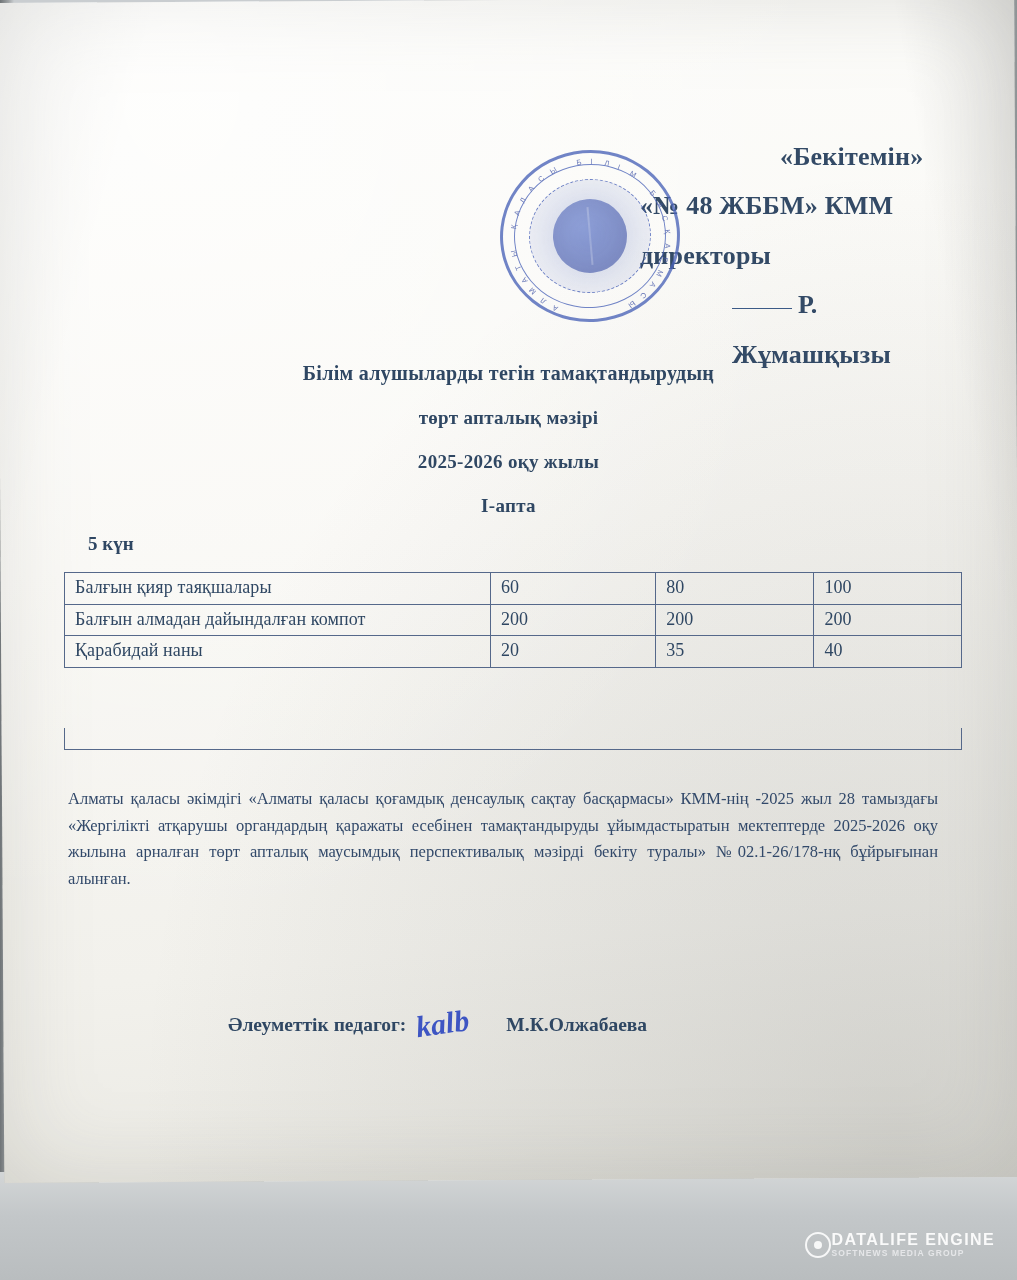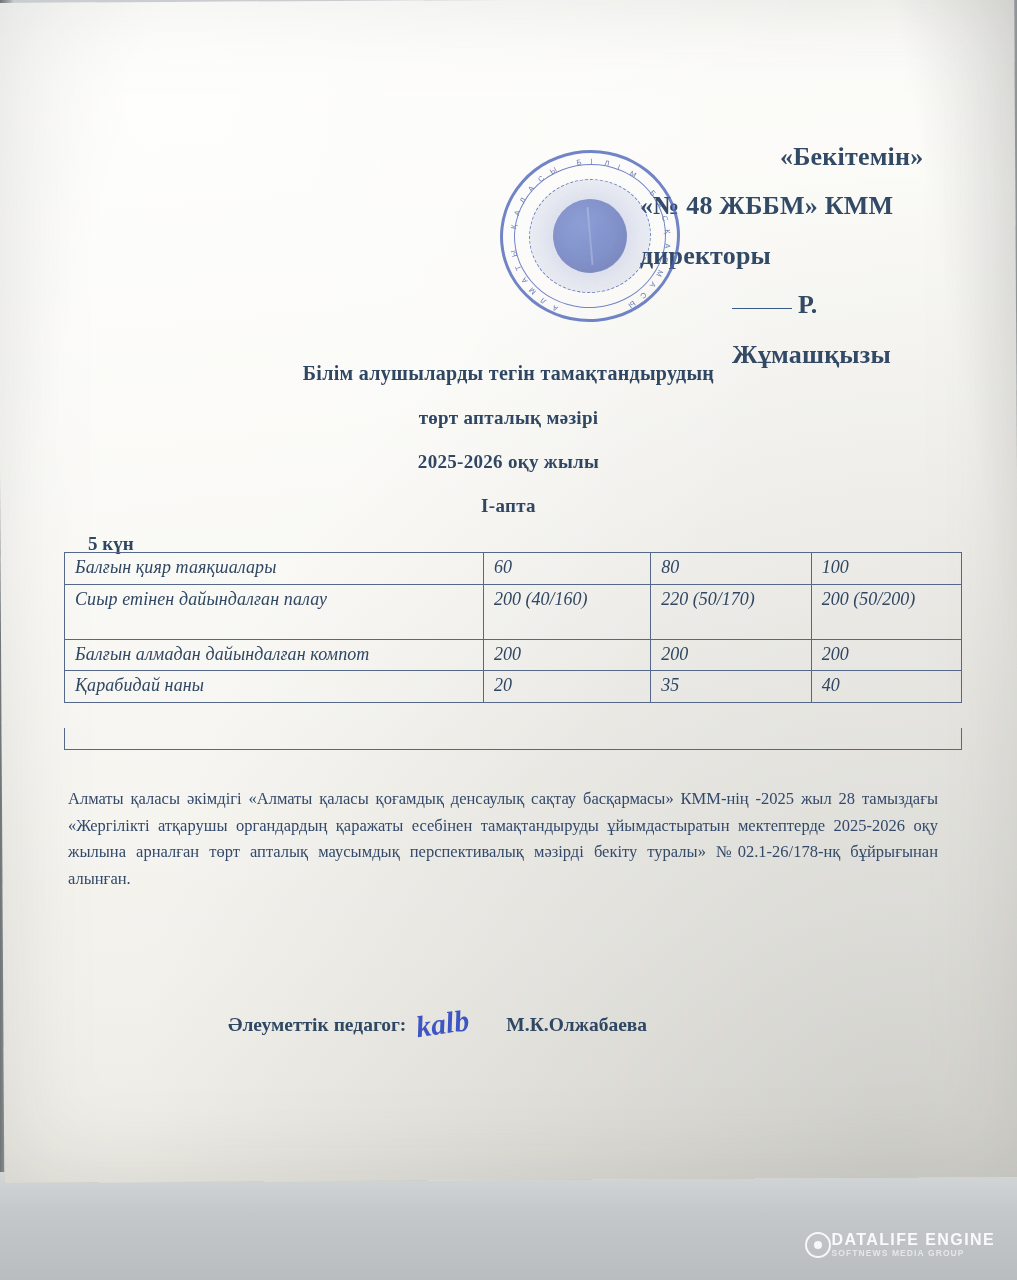--- a/index.html
+++ b/index.html
@@ -169,26 +169,25 @@
     left: 88px;
     top: 533px;
     font-size: 19px;
     color: #2f4763;
     font-weight: 600;
   }
   
   table.menu {
     position: absolute;
     left: 64px;
-    top: 552px;
+    top: 572px;
     width: 898px;
     border-collapse: collapse;
     font-size: 18px;
     color: #2f4763;
-    font-style: italic;
   }
   table.menu td {
     border: 1.4px solid #55688a;
     padding: 4px 10px 6px 10px;
     vertical-align: top;
     line-height: 1.15;
     font-weight: 500;
   }
   table.menu td.dish { width: 446px; letter-spacing: .1px; }
   table.menu td.g1 { width: 160px; }
@@ -347,26 +346,20 @@
   <div class="day-label">5 күн</div>
 
   <table class="menu">
     <tbody>
       <tr>
         <td class="dish">Балғын қияр таяқшалары</td>
         <td class="g1">60</td>
         <td class="g2">80</td>
         <td class="g3">100</td>
       </tr>
-      <tr class="tall">
-        <td class="dish">Сиыр етінен дайындалған палау</td>
-        <td class="g1">200 (40/160)</td>
-        <td class="g2">220 (50/170)</td>
-        <td class="g3">200 (50/200)</td>
-      </tr>
       <tr>
         <td class="dish">Балғын алмадан дайындалған компот</td>
         <td class="g1">200</td>
         <td class="g2">200</td>
         <td class="g3">200</td>
       </tr>
       <tr>
         <td class="dish">Қарабидай наны</td>
         <td class="g1">20</td>
         <td class="g2">35</td>

